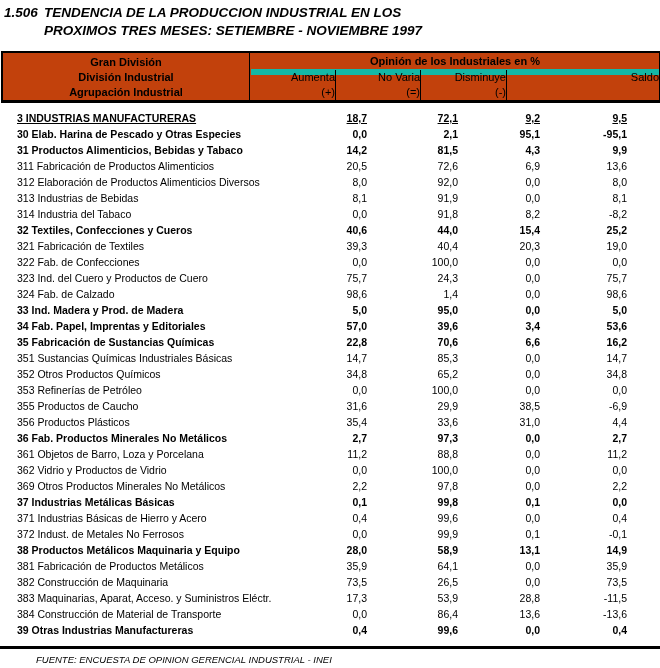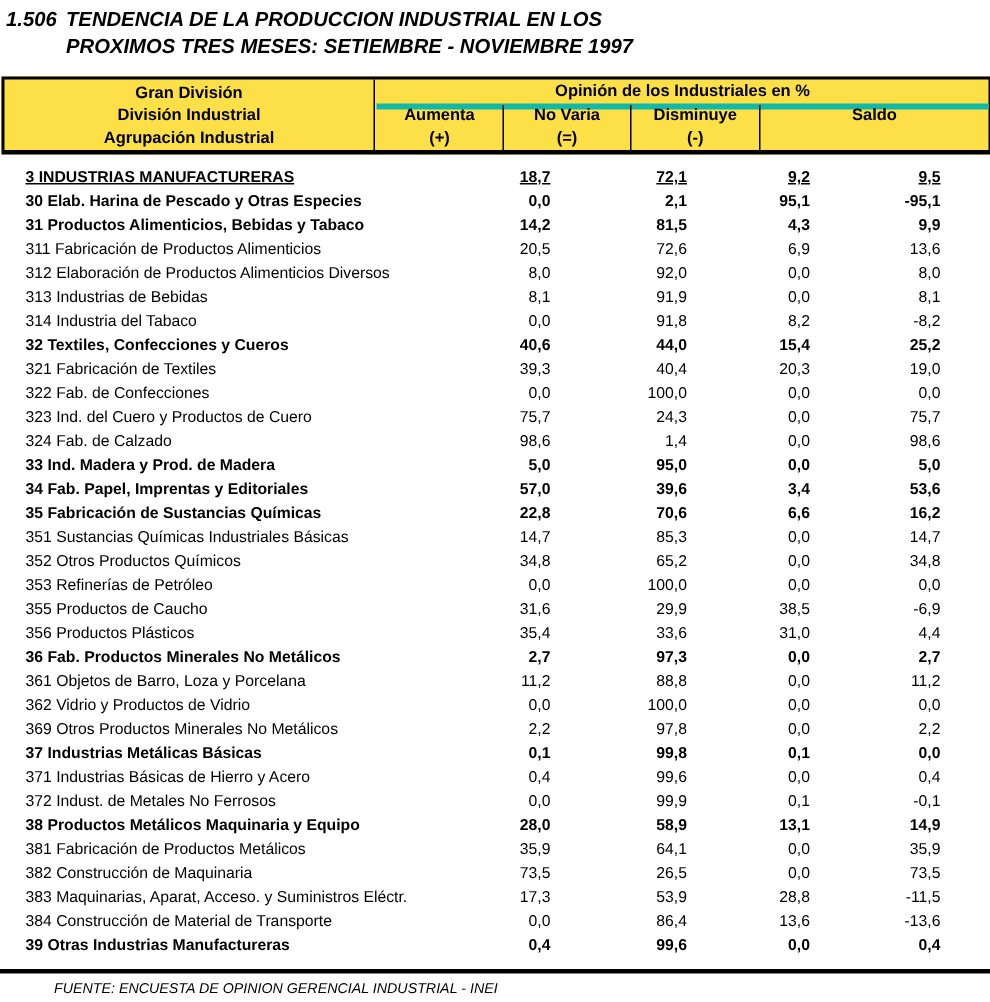--- a/index.html
+++ b/index.html
@@ -1,27 +1,27 @@
 <!DOCTYPE html>
 <html><head>
 <meta charset="utf-8">
 <style>
   html, body { margin: 0; padding: 0; background: #ffffff; }
   body { width: 660px; height: 668px; position: relative; overflow: hidden;
          font-family: "Liberation Sans", sans-serif; color: #000; }
   .title { position: absolute; left: 4px; top: 4px; font-size: 13.5px; font-weight: bold; font-style: italic; line-height: 18px; }
   .title .num { display: inline-block; width: 40px; }
   .title .line2 { padding-left: 40px; text-align: right; }
-  .hdr { position: absolute; left: 1px; top: 51px; width: 656px; height: 47px; background: #fde047;
+  .hdr { position: absolute; left: 1px; top: 51px; width: 656px; height: 47px; background: #c2410c;
          border: 2px solid #000; border-bottom-width: 3px; box-sizing: content-box; }
   .hdr .left { position: absolute; left: 0; top: 0; width: 247px; height: 47px; border-right: 1px solid #000;
                text-align: center; font-size: 11px; font-weight: bold; line-height: 15px; padding-top: 2px; box-sizing: border-box; }
-  .hdr .top { position: absolute; left: 248px; top: 0; width: 408px; height: 16px; border-bottom: 4px solid #14b8a6;
+  .hdr .top { position: absolute; left: 248px; top: 0; width: 408px; height: 16px; border-bottom: 6px solid #14b8a6;
               text-align: center; font-size: 11px; font-weight: bold; line-height: 16px; }
-  .hdr .col { position: absolute; top: 17px; height: 30px; text-align: center; font-size: 11px; font-weight: bold;
+  .hdr .col { position: absolute; top: 17px; height: 30px; text-align: right; font-size: 11px; font-weight: normal;
               line-height: 15px; border-right: 1px solid #000; box-sizing: border-box; }
   .hdr .col:last-child { border-right: none; }
   .rows { position: absolute; left: 3px; top: 110px; width: 655px; }
   .row { height: 16px; line-height: 16px; font-size: 10.5px; position: relative; white-space: nowrap; }
   .row.bold { font-weight: bold; font-size: 10.5px; }
   .row.underline .label, .row.underline .v span { text-decoration: underline; }
   .row .label { position: absolute; left: 2px; margin-left: 12px; }
   .row .v { position: absolute; text-align: right; }
   .v1 { left: 300px; width: 64px; }
   .v2 { left: 390px; width: 65px; }

